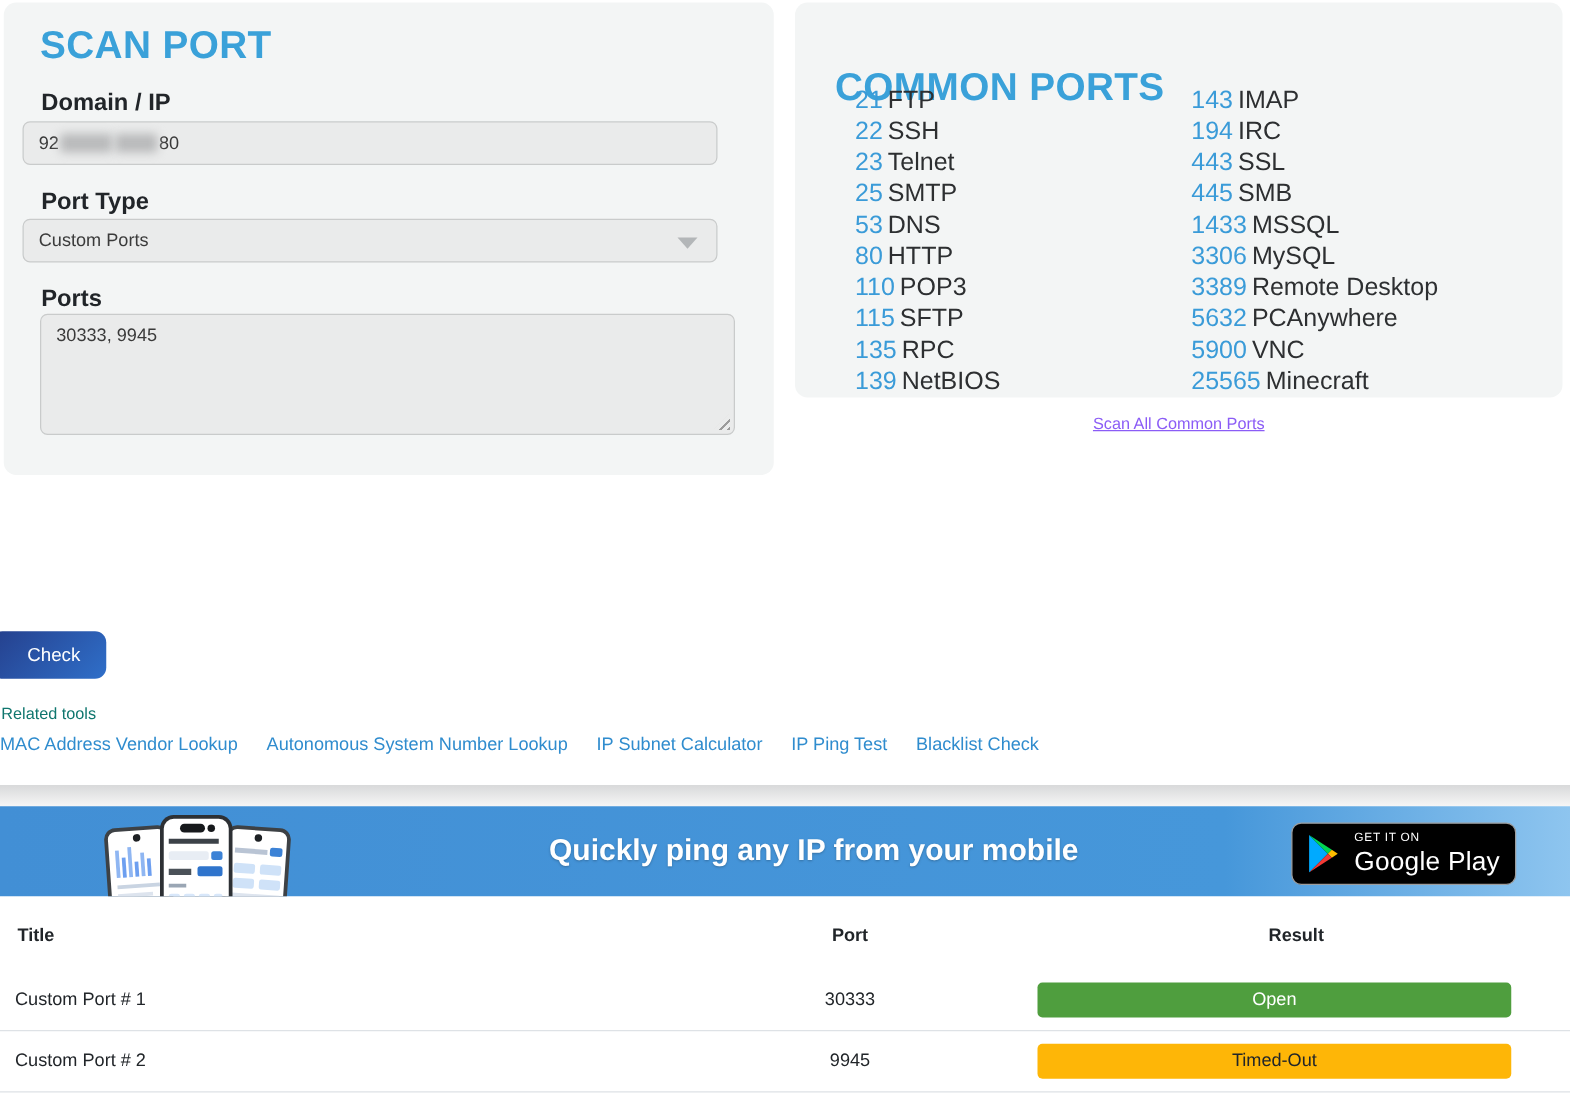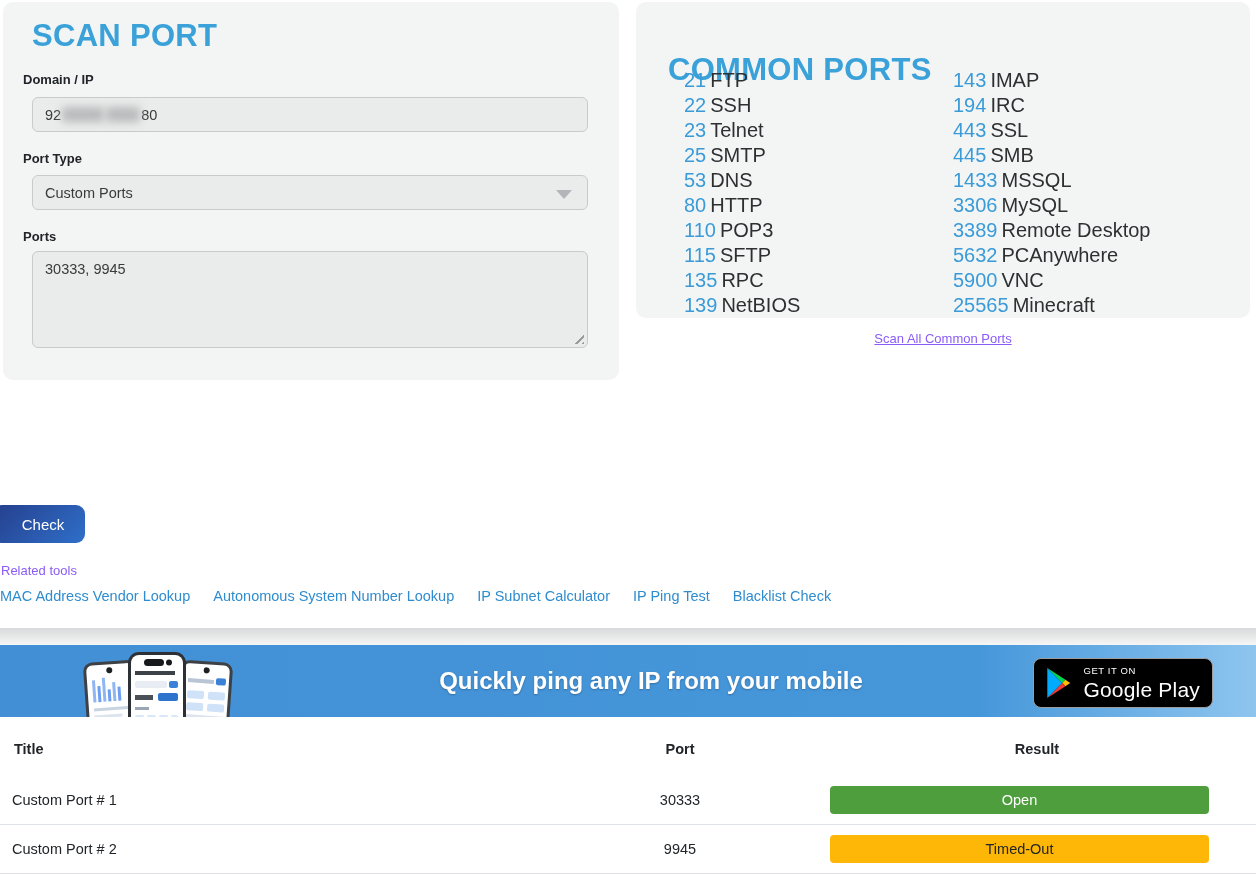--- a/index.html
+++ b/index.html
@@ -6,23 +6,23 @@
   html,body { background:#fff; }
   body { font-family:"Liberation Sans","DejaVu Sans",sans-serif; color:#212529; }
   .page { position:relative; width:1256px; height:875px; overflow:hidden; background:#fff; }
 
   
   .panel { position:absolute; background:#f3f5f5; border-radius:10px; }
   .panel-left  { left:3px;  top:2px; width:616px; height:378px; }
   .panel-right { left:636px; top:2px; width:614px; height:316px; }
   .panel-title { position:absolute; left:29px; top:16px; font-size:31px; font-weight:700; color:#3aa1d9; letter-spacing:.3px; }
 
-  .field-label { position:absolute; left:20px; font-size:13px; font-weight:700; color:#212529; }
+  .field-label { position:absolute; left:30px; font-size:19px; font-weight:700; color:#212529; }
   .input-box {
-    position:absolute; left:29px; width:556px; height:35px;
+    position:absolute; left:15px; width:556px; height:35px;
     background:#eaebeb; border:1px solid #c9cbcb; border-radius:6px;
     font-size:14.5px; color:#3a3a3a; display:flex; align-items:center; padding:0 12px;
   }
   .redacted-blob { display:inline-block; height:15px; background:#b9babb; border-radius:3px; filter:blur(4px); margin:0 1px; }
   .blob-a { width:42px; } .blob-b { width:34px; }
 
   .select-box { cursor:pointer; }
   .chevron {
     position:absolute; right:15px; top:14px; width:0; height:0;
     border-left:8px solid transparent; border-right:8px solid transparent; border-top:9px solid #b3b6b8;
@@ -49,21 +49,21 @@
     font-size:13px; color:#8b5cf6; text-decoration:underline; cursor:pointer; white-space:nowrap;
   }
 
   
   .check-btn {
     position:absolute; left:-7px; top:505px; width:92px; height:38px;
     background:linear-gradient(135deg,#253f8c 0%,#2f6fc9 100%);
     border:none; border-radius:9px; color:#fff; font-size:15px; font-weight:400;
     font-family:"Liberation Sans","DejaVu Sans",sans-serif; cursor:pointer; padding-left:8px;
   }
-  .related-heading { position:absolute; left:1px; top:563px; font-size:13px; color:#8b5cf6; }
+  .related-heading { position:absolute; left:1px; top:563px; font-size:13px; color:#0f766e; }
   .related-links { position:absolute; left:0; top:588px; display:flex; gap:23px; }
   .tool-link { font-size:14.5px; color:#2f8cce; text-decoration:none; cursor:pointer; white-space:nowrap; }
 
   
   .pre-banner-strip { position:absolute; left:0; top:628px; width:1256px; height:17px;
     background:linear-gradient(#d8d9da,#f6f6f6); }
   .banner { position:absolute; left:0; top:645px; width:1256px; height:72px;
     background:linear-gradient(90deg,#428fd5 0%,#4697da 78%,#8ec5ef 100%); overflow:hidden; }
   .phones { position:absolute; left:70px; top:4px; width:176px; height:78px; }
   .banner-text {

